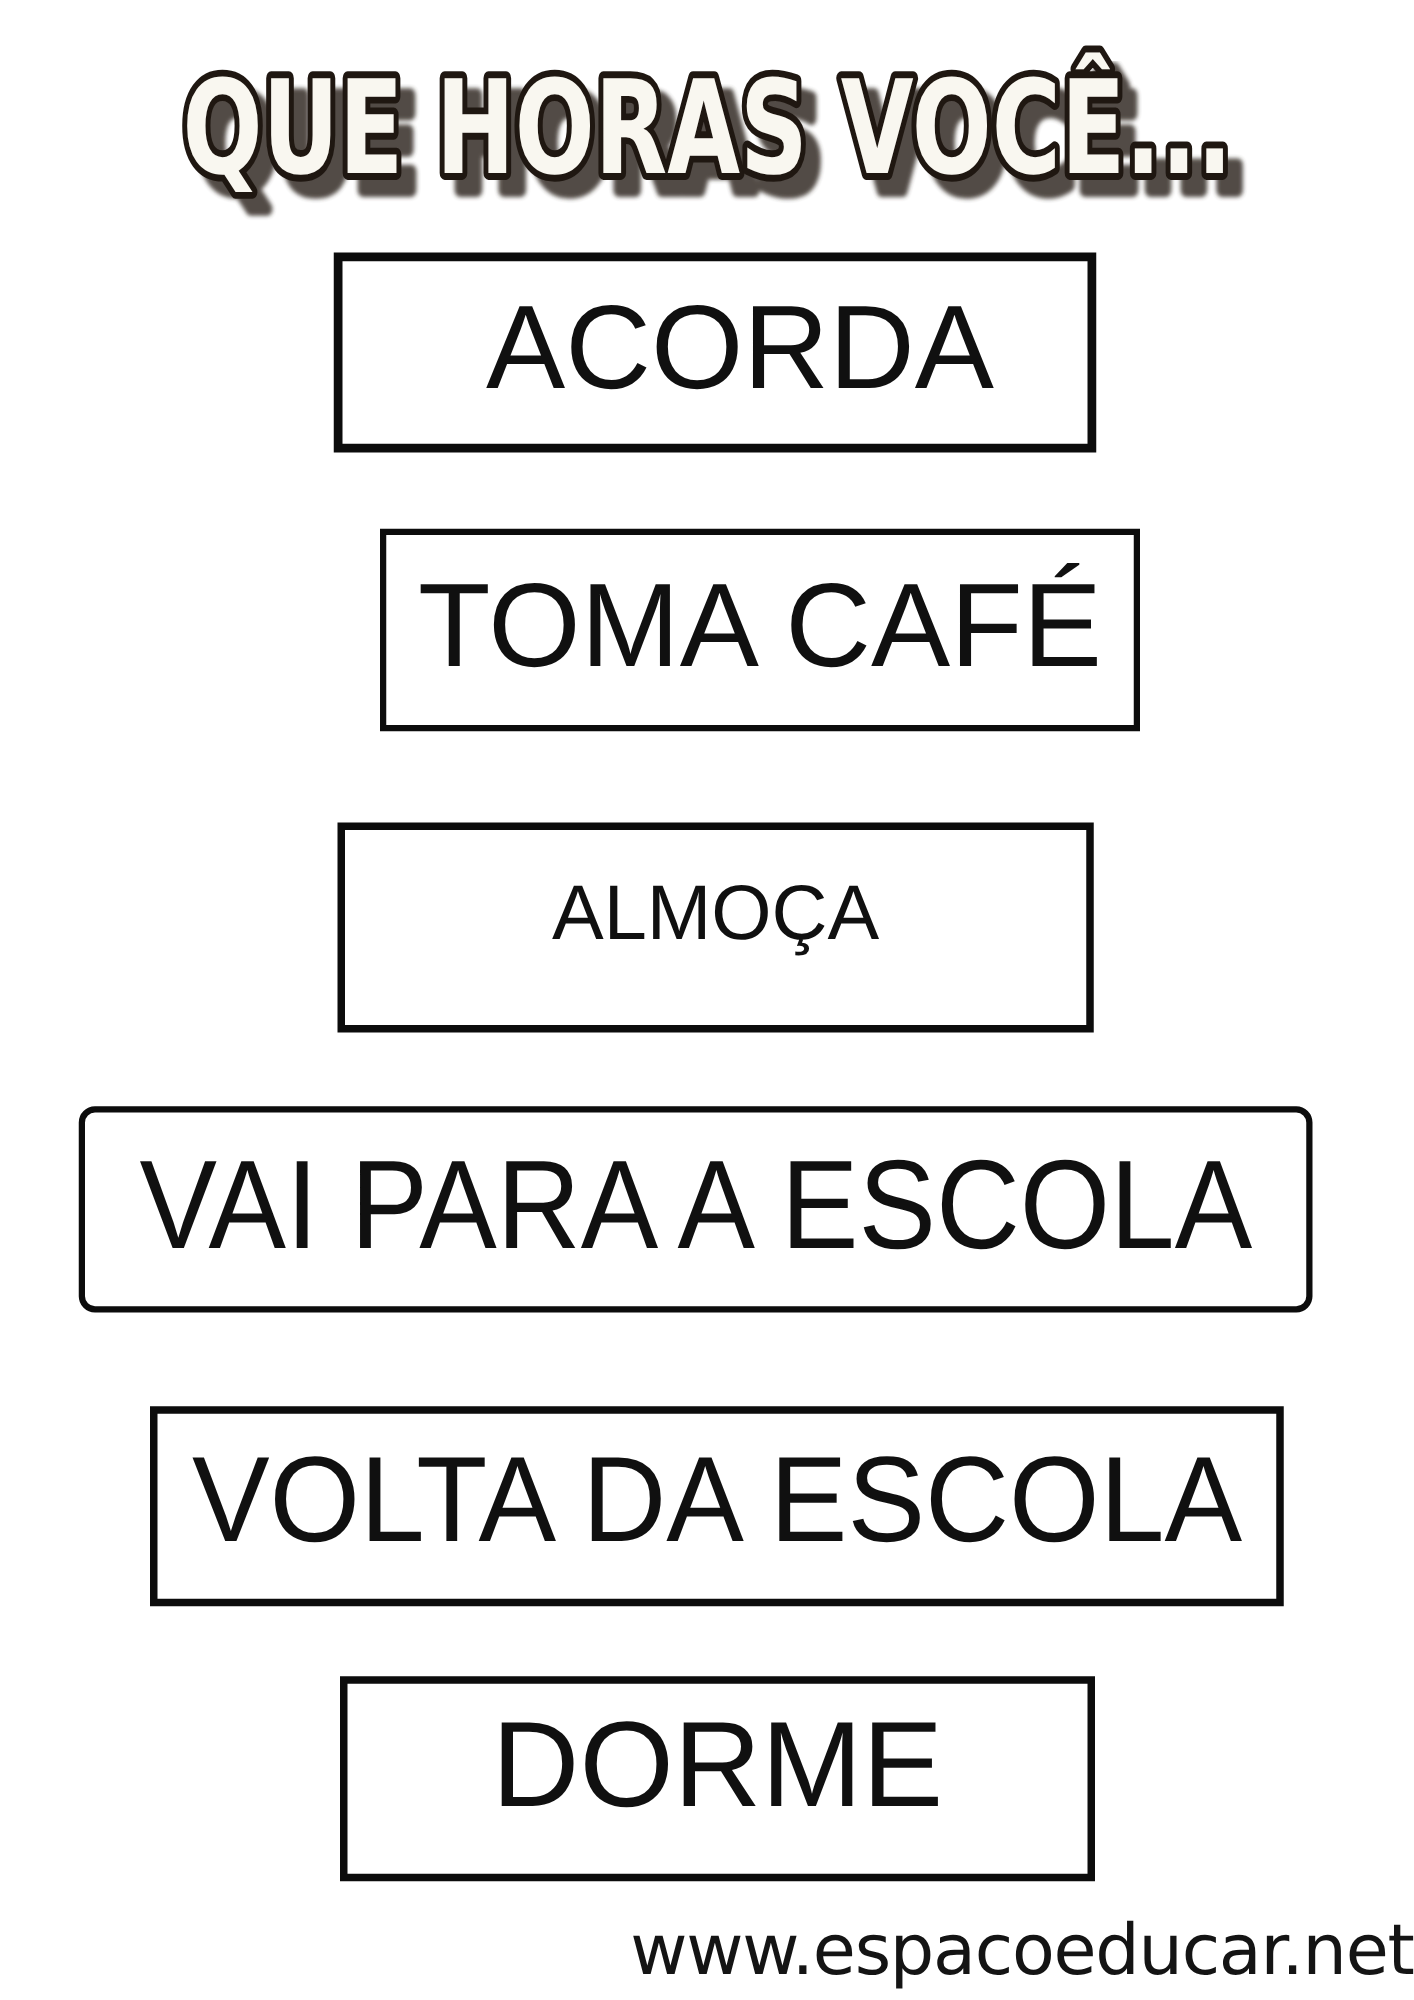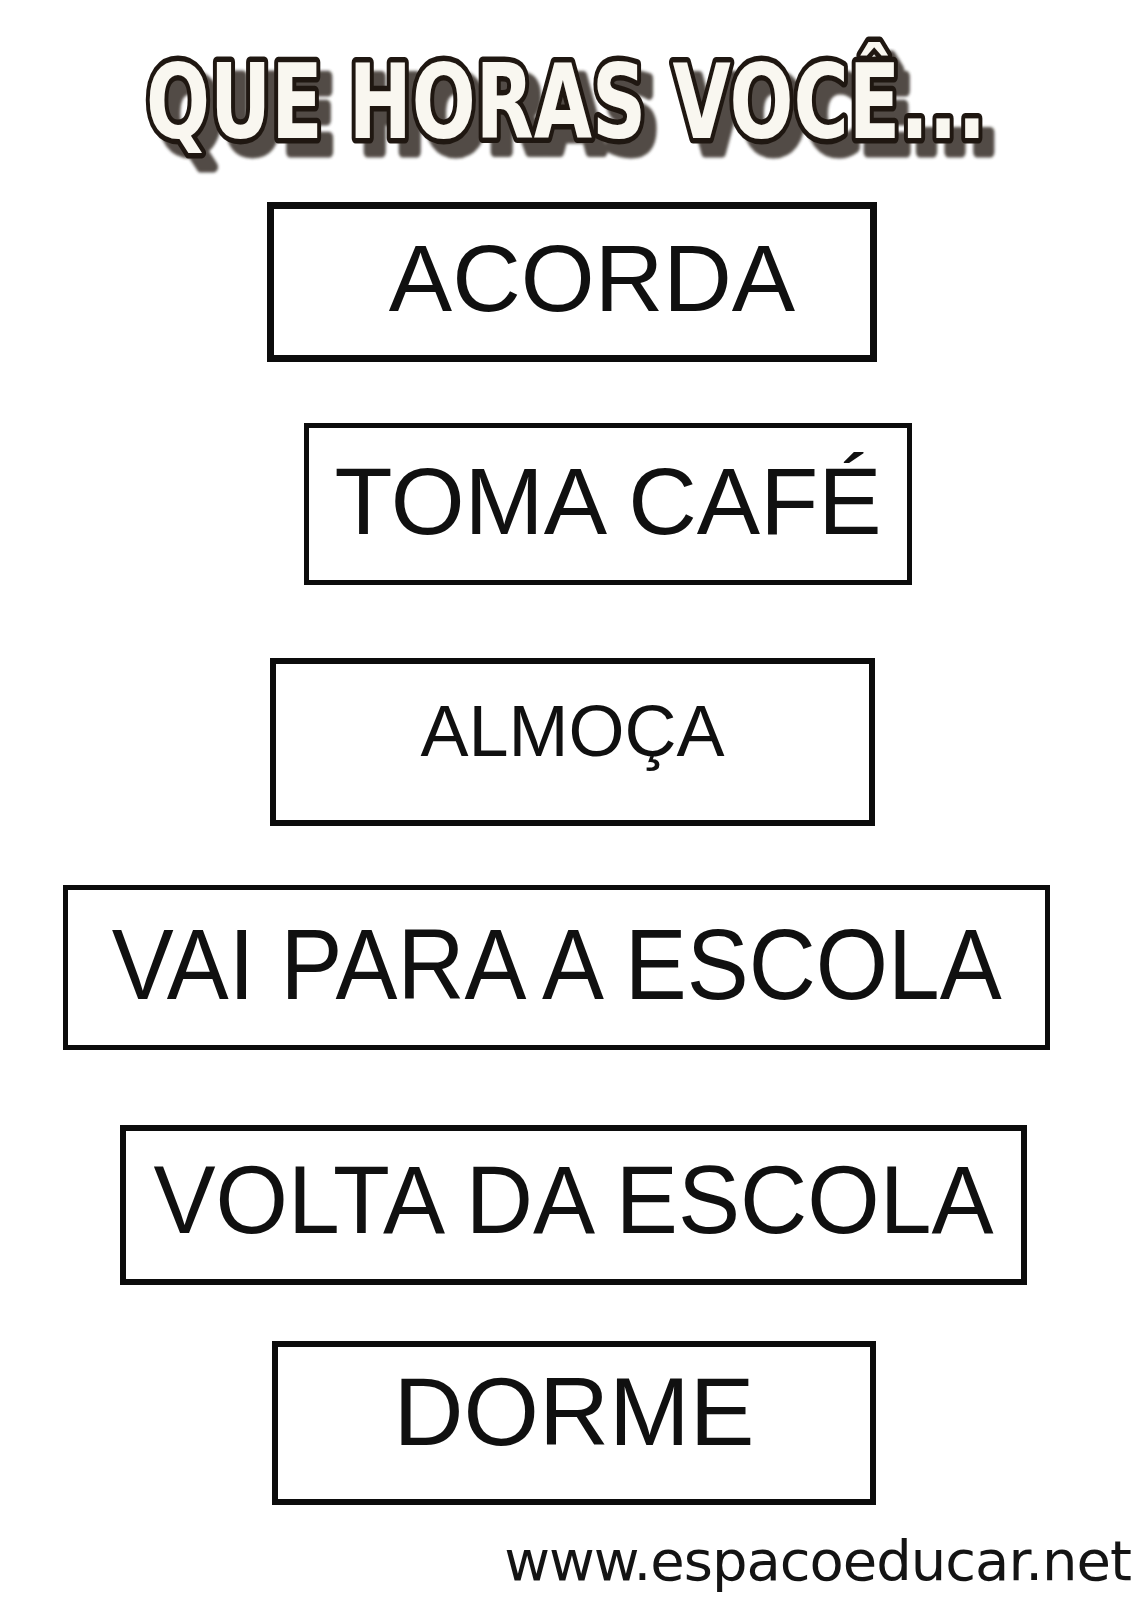--- a/index.html
+++ b/index.html
@@ -34,22 +34,22 @@
     border-color: var(--ink, #0c0c0c);
     color: #101010;
     display: flex;
     align-items: center;
     justify-content: center;
     line-height: 1;
   }
   .card .label { white-space: nowrap; display: inline-block; }
   .b1 { left: 267px; top: 202px;  width: 610px; height: 160px; border-width: 7px; font-size: 95px;  padding-bottom: 8px; padding-left: 40px;  }
   .b2 { left: 270px; top: 423px;  width: 608px; height: 162px; border-width: 5px; font-size: 95px;  padding-bottom: 6px; margin-left: 34px;  }
-  .b3 { left: 270px; top: 658px;  width: 605px; height: 168px; border-width: 6px; font-size: 72px;  padding-bottom: 22px; }
-  .b4 { left: 63px;  top: 885px;  width: 987px; height: 165px; border-width: 5px; font-size: 101px; padding-bottom: 6px;  }
+  .b3 { left: 270px; top: 658px;  width: 605px; height: 168px; border-width: 6px; font-size: 62px;  padding-bottom: 22px; }
+  .b4 { left: 63px;  top: 885px;  width: 987px; height: 165px; border-width: 5px; font-size: 101px; padding-bottom: 6px; border-radius: 13px;  }
   .b4 .label { transform: scaleX(0.92); }
   .b5 { left: 120px; top: 1125px; width: 907px; height: 160px; border-width: 6px; font-size: 97px;  padding-bottom: 12px;  }
   .b5 .label { transform: scaleX(0.96); }
   .b6 { left: 272px; top: 1341px; width: 604px; height: 164px; border-width: 6px; font-size: 97px;  padding-bottom: 23px;  }
   .footer {
     position: absolute;
     left: 0; top: 1528px;
     width: 1131px;
     text-align: right;
     font-family: "DejaVu Sans", sans-serif;

